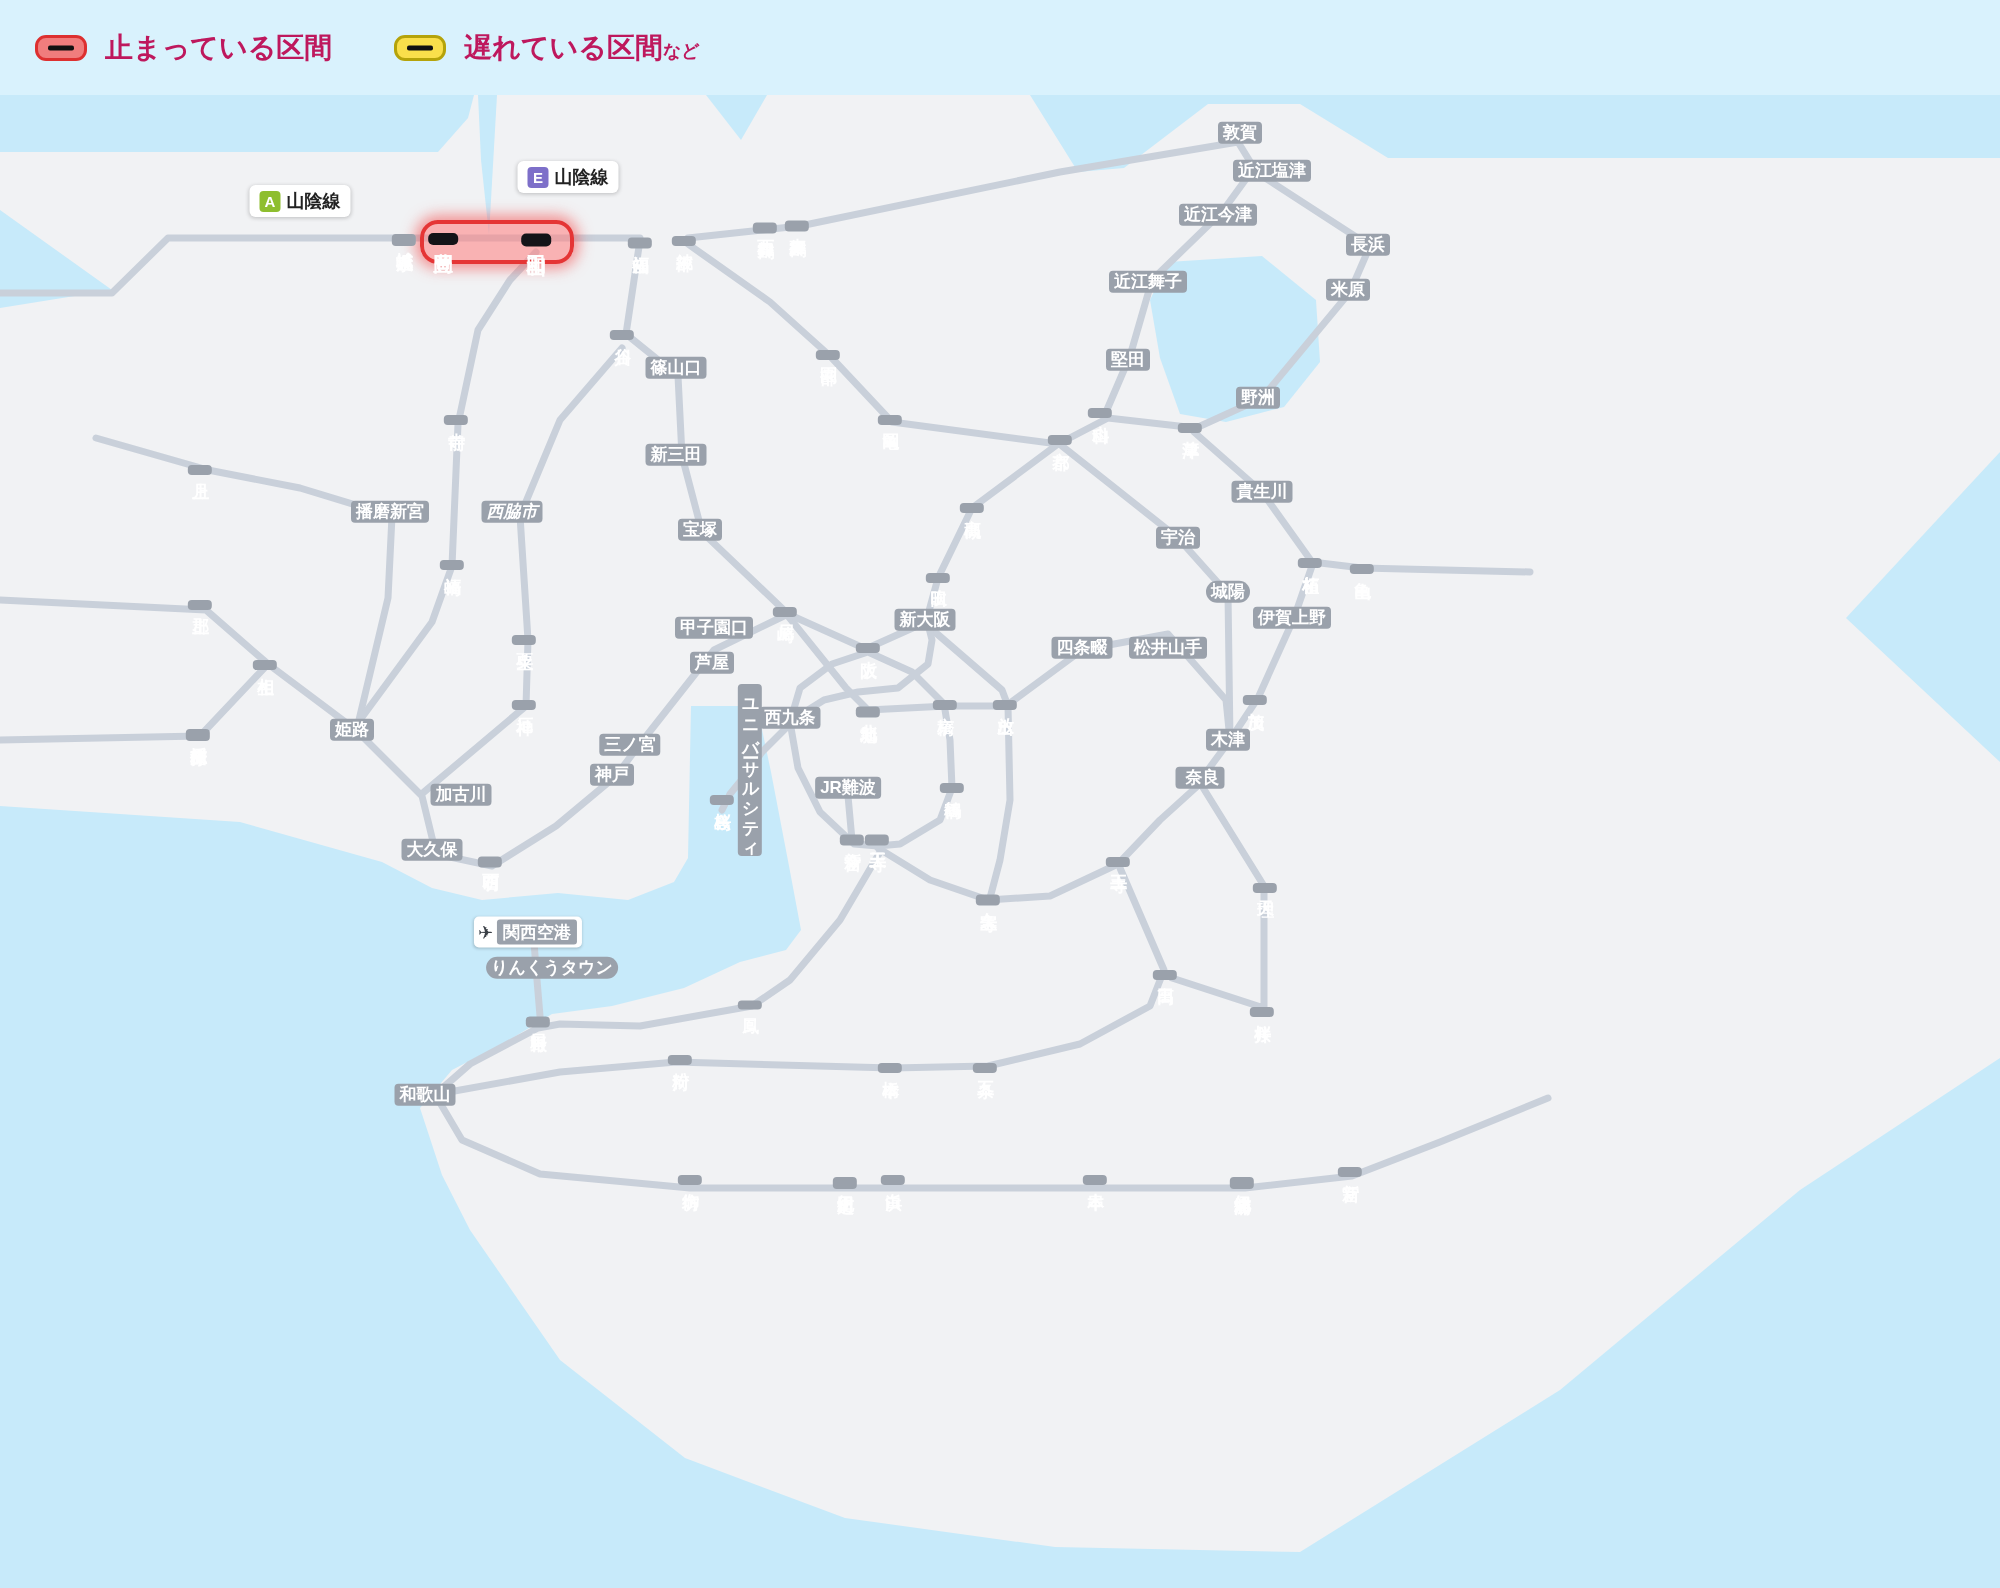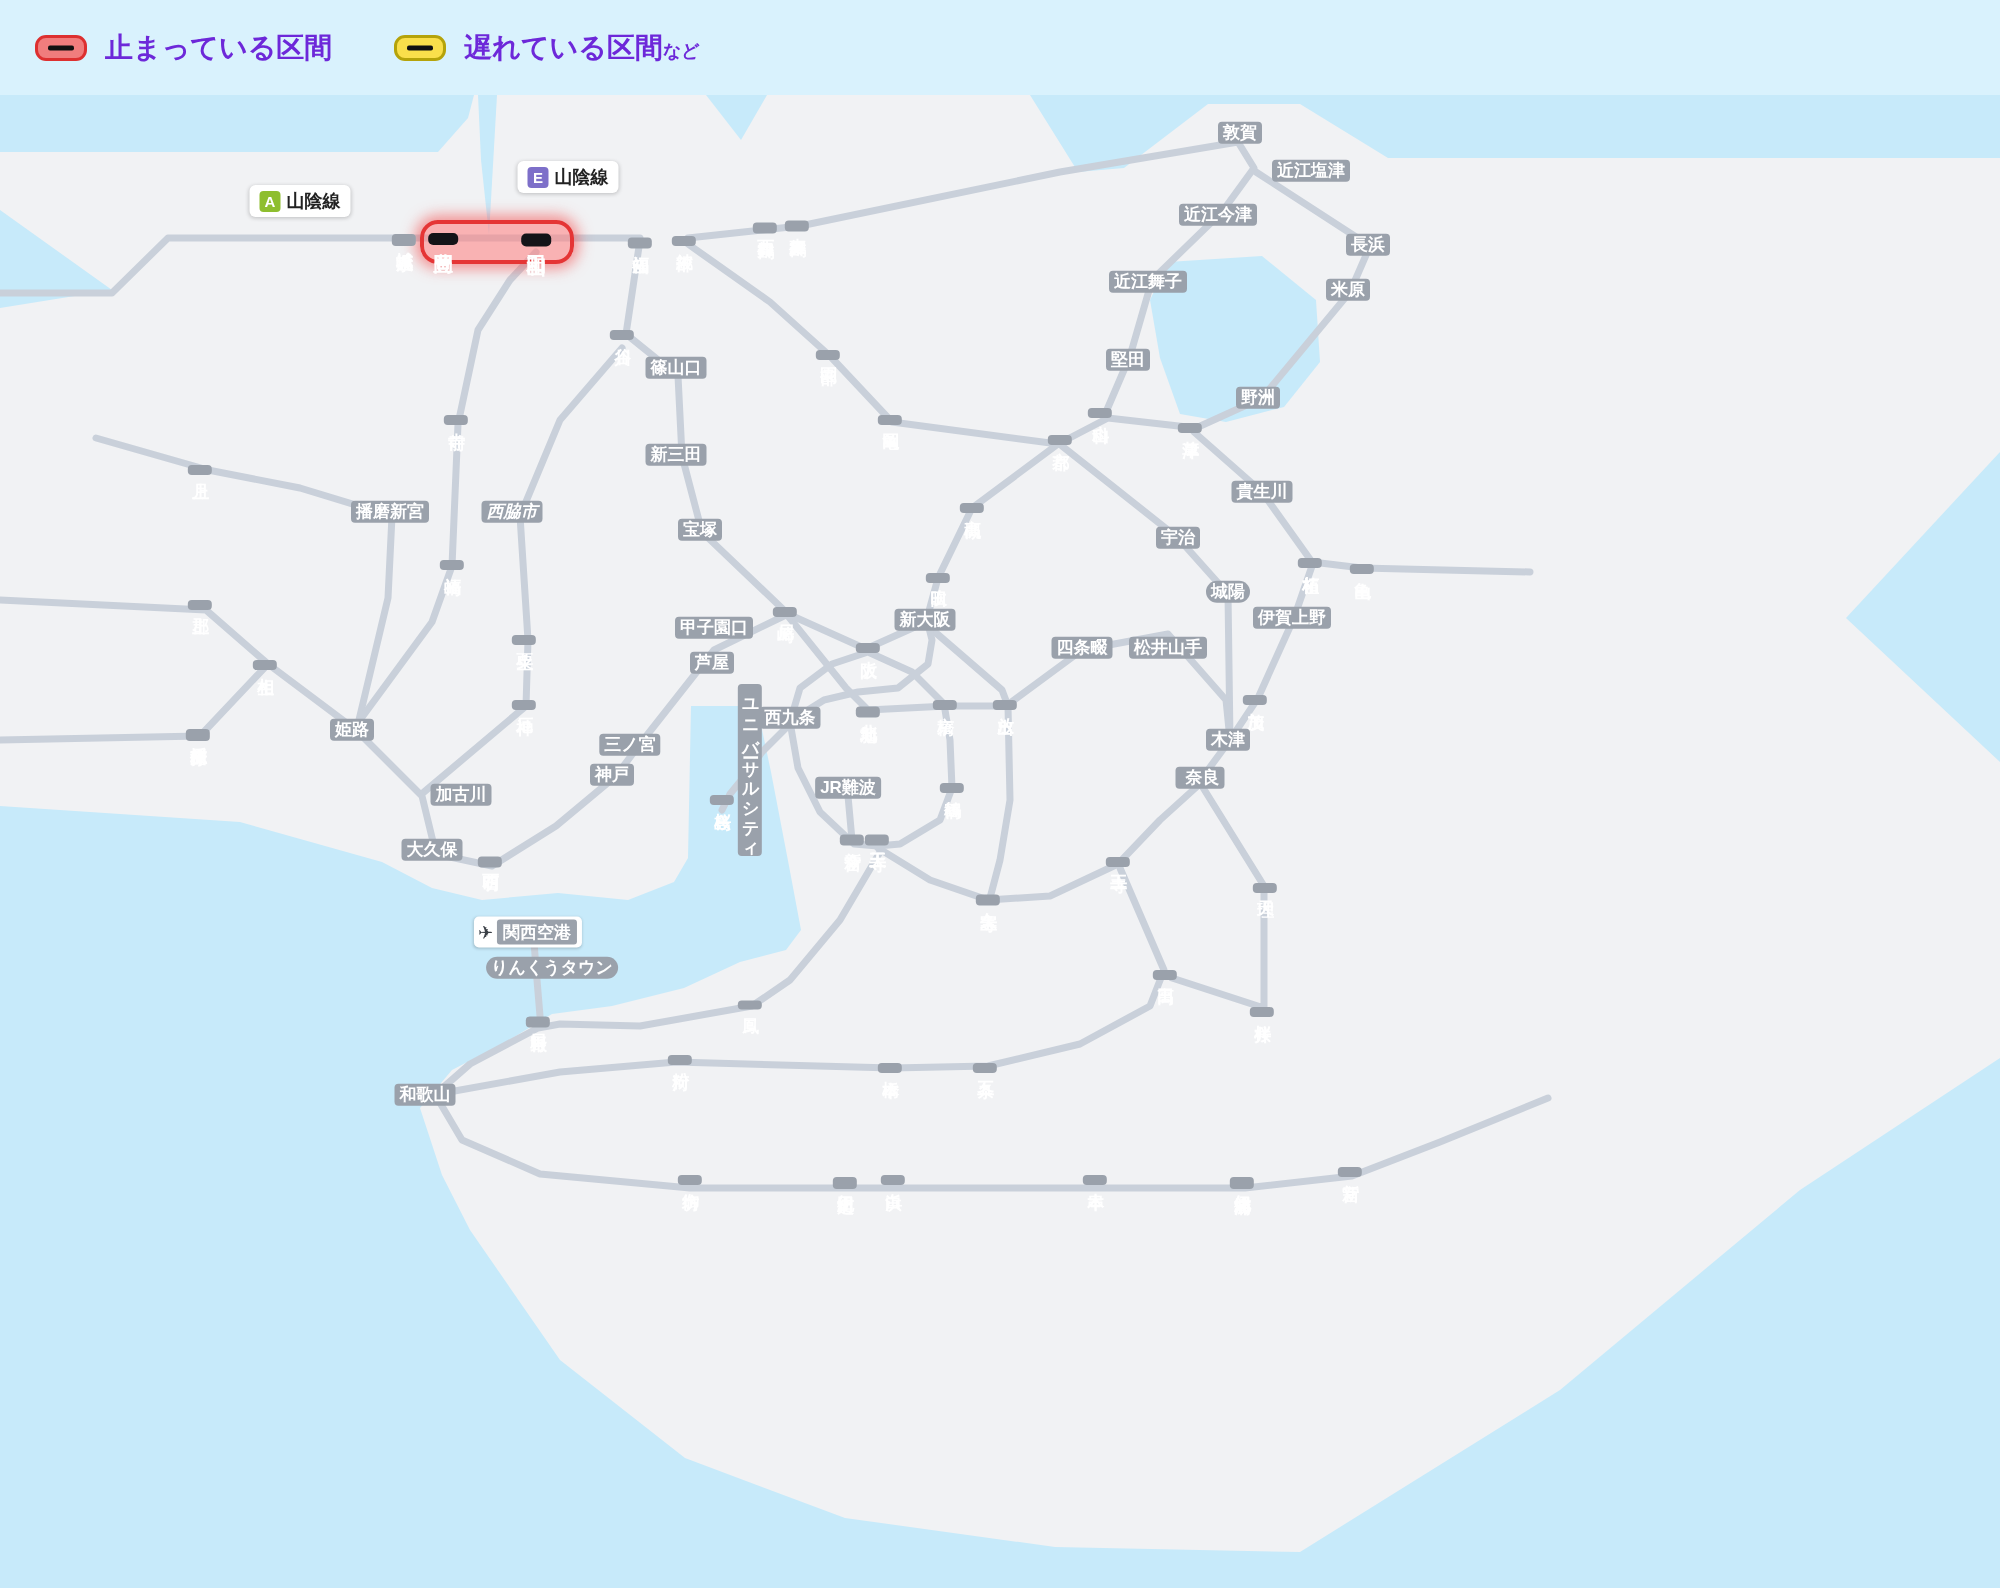--- a/index.html
+++ b/index.html
@@ -3,21 +3,21 @@
 <meta charset="utf-8">
 <style>
   html,body{margin:0;padding:0;background:#fff;}
   #root{position:relative;width:2000px;height:1588px;overflow:hidden;
         font-family:"Liberation Sans","DejaVu Sans",sans-serif;}
   
   #legend{position:absolute;left:0;top:0;width:2000px;height:95px;background:#d9f2fd;
           display:flex;align-items:center;padding-left:35px;box-sizing:border-box;}
   .licon{position:relative;width:46px;height:20px;border-radius:11px;border:3px solid;display:inline-block;flex:0 0 auto;}
   .licon .bar{position:absolute;left:50%;top:50%;transform:translate(-50%,-50%);width:26px;height:5px;background:#111;border-radius:2px;}
-  .ltext{font-size:28px;font-weight:700;color:#6d28d9;margin-left:18px;margin-right:62px;white-space:nowrap;text-align:right;}
+  .ltext{font-size:28px;font-weight:700;color:#be185d;margin-left:18px;margin-right:62px;white-space:nowrap;text-align:right;}
   .ltext .suffix{font-size:18px;}
   
   #map{position:absolute;left:0;top:95px;width:2000px;height:1493px;}
   #map-svg{position:absolute;left:0;top:0;}
   #highlight{position:absolute;transform:translate(0,0);border-radius:18px;}
   .st{position:absolute;transform:translate(-50%,-50%);background:#9aa1ab;color:#fff;
       font-weight:700;font-size:17px;line-height:1.08;border-radius:4px;white-space:nowrap;z-index:3;}
   .st.h{padding:2px 5px;}
   .st.v{writing-mode:vertical-rl;padding:4px 3px;letter-spacing:1px;}
   .st.alert{background:#141418;font-size:20px;border-radius:5px;z-index:5;}
@@ -92,21 +92,21 @@
     <div id="highlight" style="left: 420px; top: 125px; width: 146px; height: 36px; background: rgba(255, 125, 125, 0.55); border: 4px solid rgb(229, 53, 53); box-shadow: rgba(244, 70, 70, 0.55) 0px 0px 14px 5px;"></div>
     <div id="stations">
         <div class="st v" style="left: 404px; top: 145px;">城崎温泉</div>
         <div class="st v alert" style="left: 443px; top: 144px;">豊岡</div>
         <div class="st v alert" style="left: 536px; top: 145px;">和田山</div>
         <div class="st v" style="left: 640px; top: 148px;">福知山</div>
         <div class="st v" style="left: 684px; top: 146px;">綾部</div>
         <div class="st v" style="left: 765px; top: 133px;">西舞鶴</div>
         <div class="st v" style="left: 797px; top: 131px;">東舞鶴</div>
         <div class="st h" style="left: 1240px; top: 38px;">敦賀</div>
-        <div class="st h" style="left: 1311px; top: 76px;">近江塩津</div>
+        <div class="st h" style="left: 1272px; top: 76px;">近江塩津</div>
         <div class="st h" style="left: 1218px; top: 120px;">近江今津</div>
         <div class="st h" style="left: 1368px; top: 150px;">長浜</div>
         <div class="st h" style="left: 1148px; top: 187px;">近江舞子</div>
         <div class="st h" style="left: 1348px; top: 195px;">米原</div>
         <div class="st h" style="left: 1128px; top: 265px;">堅田</div>
         <div class="st h" style="left: 1258px; top: 303px;">野洲</div>
         <div class="st v" style="left: 1190px; top: 333px;">草津</div>
         <div class="st v" style="left: 1100px; top: 318px;">山科</div>
         <div class="st v" style="left: 1060px; top: 345px;">京都</div>
         <div class="st h" style="left: 1262px; top: 397px;">貴生川</div>

